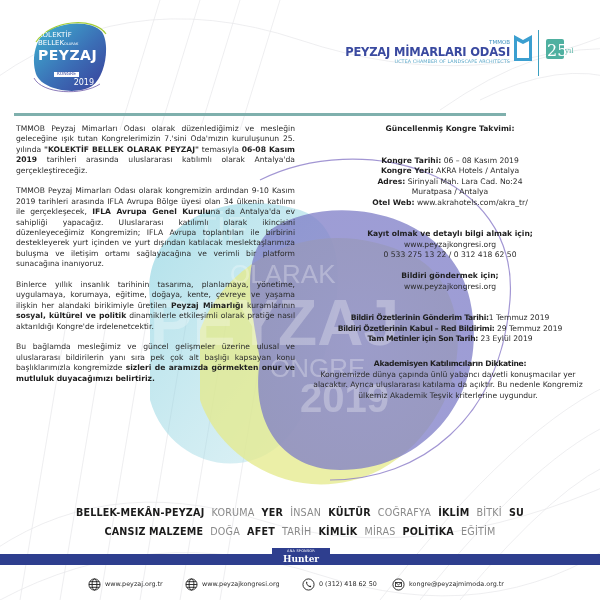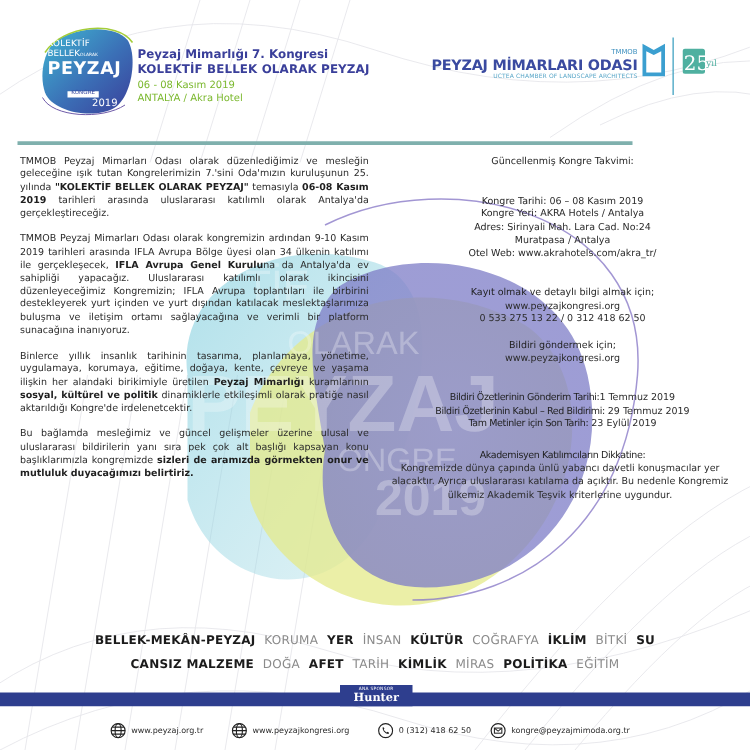--- a/index.html
+++ b/index.html
@@ -34,21 +34,21 @@
   .anniv { position: absolute; left: 546px; top: 38px; width: 30px; height: 22px; }
 
   .rule { position: absolute; left: 14px; top: 113px; width: 492px; height: 3px; background: #7fb0ad; z-index: 3; }
 
   .left-col { position: absolute; left: 16px; top: 124px; width: 279px; z-index: 3; font-size: 7.6px; line-height: 10.4px; color: #2b2b2b; text-align: justify; }
   .left-col p { margin-bottom: 10.4px; }
   .left-col b { font-weight: bold; color: #1f1f1f; }
 
   .right-col { position: absolute; left: 300px; top: 124px; width: 300px; z-index: 3; font-size: 7.6px; line-height: 10.5px; color: #2b2b2b; text-align: center; }
   .right-col .blk { margin-bottom: 10.5px; }
-  .right-col b { font-weight: normal; color: #1f1f1f; }
+  .right-col b { font-weight: bold; color: #1f1f1f; }
   .right-col .cond b { letter-spacing: -0.3px; }
   .small-gap { height: 10.5px; }
 
   .keywords { position: absolute; left: 0; top: 503px; width: 600px; z-index: 3; text-align: center; line-height: 19px; font-size: 9.6px; }
   .kw { display: inline-block; margin: 0 2px; letter-spacing: 0.2px; }
   .kw.bold { font-weight: bold; color: #1b1b1b; }
   .kw.light { color: #8a8a8a; font-weight: normal; }
 
   .sponsor-bar { position: absolute; left: 0; top: 554px; width: 600px; height: 11px; background: #2e3e8e; z-index: 3; }
   .sponsor-tab { position: absolute; left: 272px; top: 548px; width: 58px; height: 17px; background: #2e3e8e; z-index: 4; text-align: center; color: #fff; line-height: 1; }
@@ -123,26 +123,20 @@
     <path d="M2 60 C 10 76 50 78 68 66" fill="none" stroke="#6e5aa8" stroke-width="0.8"></path>
   </svg>
   <div class="badge-text">
     <span class="b1">KOLEKTİF</span>
     <span class="b2"><span>BELLEK</span><small>OLARAK</small></span>
     <span class="b3">PEYZAJ</span>
     <span class="b4">KONGRE</span>
     <span class="b5">2019</span>
   </div>
 
-  <div class="congress-title">
-    <span class="t1">Peyzaj Mimarlığı 7. Kongresi</span>
-    <span class="t2">KOLEKTİF BELLEK OLARAK PEYZAJ</span>
-    <span class="t3">06 - 08 Kasım 2019</span>
-    <span class="t4">ANTALYA / Akra Hotel</span>
-  </div>
 
   <div class="org">
     <span class="o1">TMMOB</span>
     <span class="o2">PEYZAJ MİMARLARI ODASI</span>
     <span class="o3">UCTEA CHAMBER OF LANDSCAPE ARCHITECTS</span>
   </div>
   <svg class="org-logo" viewBox="0 0 20 28">
     <path d="M1 1 L10 6 L19 1 L19 27 L1 27 Z" fill="#3b9fd0"></path>
     <path d="M4 7 L10 10 L16 7 L16 24 L4 24 Z" fill="#ffffff"></path>
   </svg>

